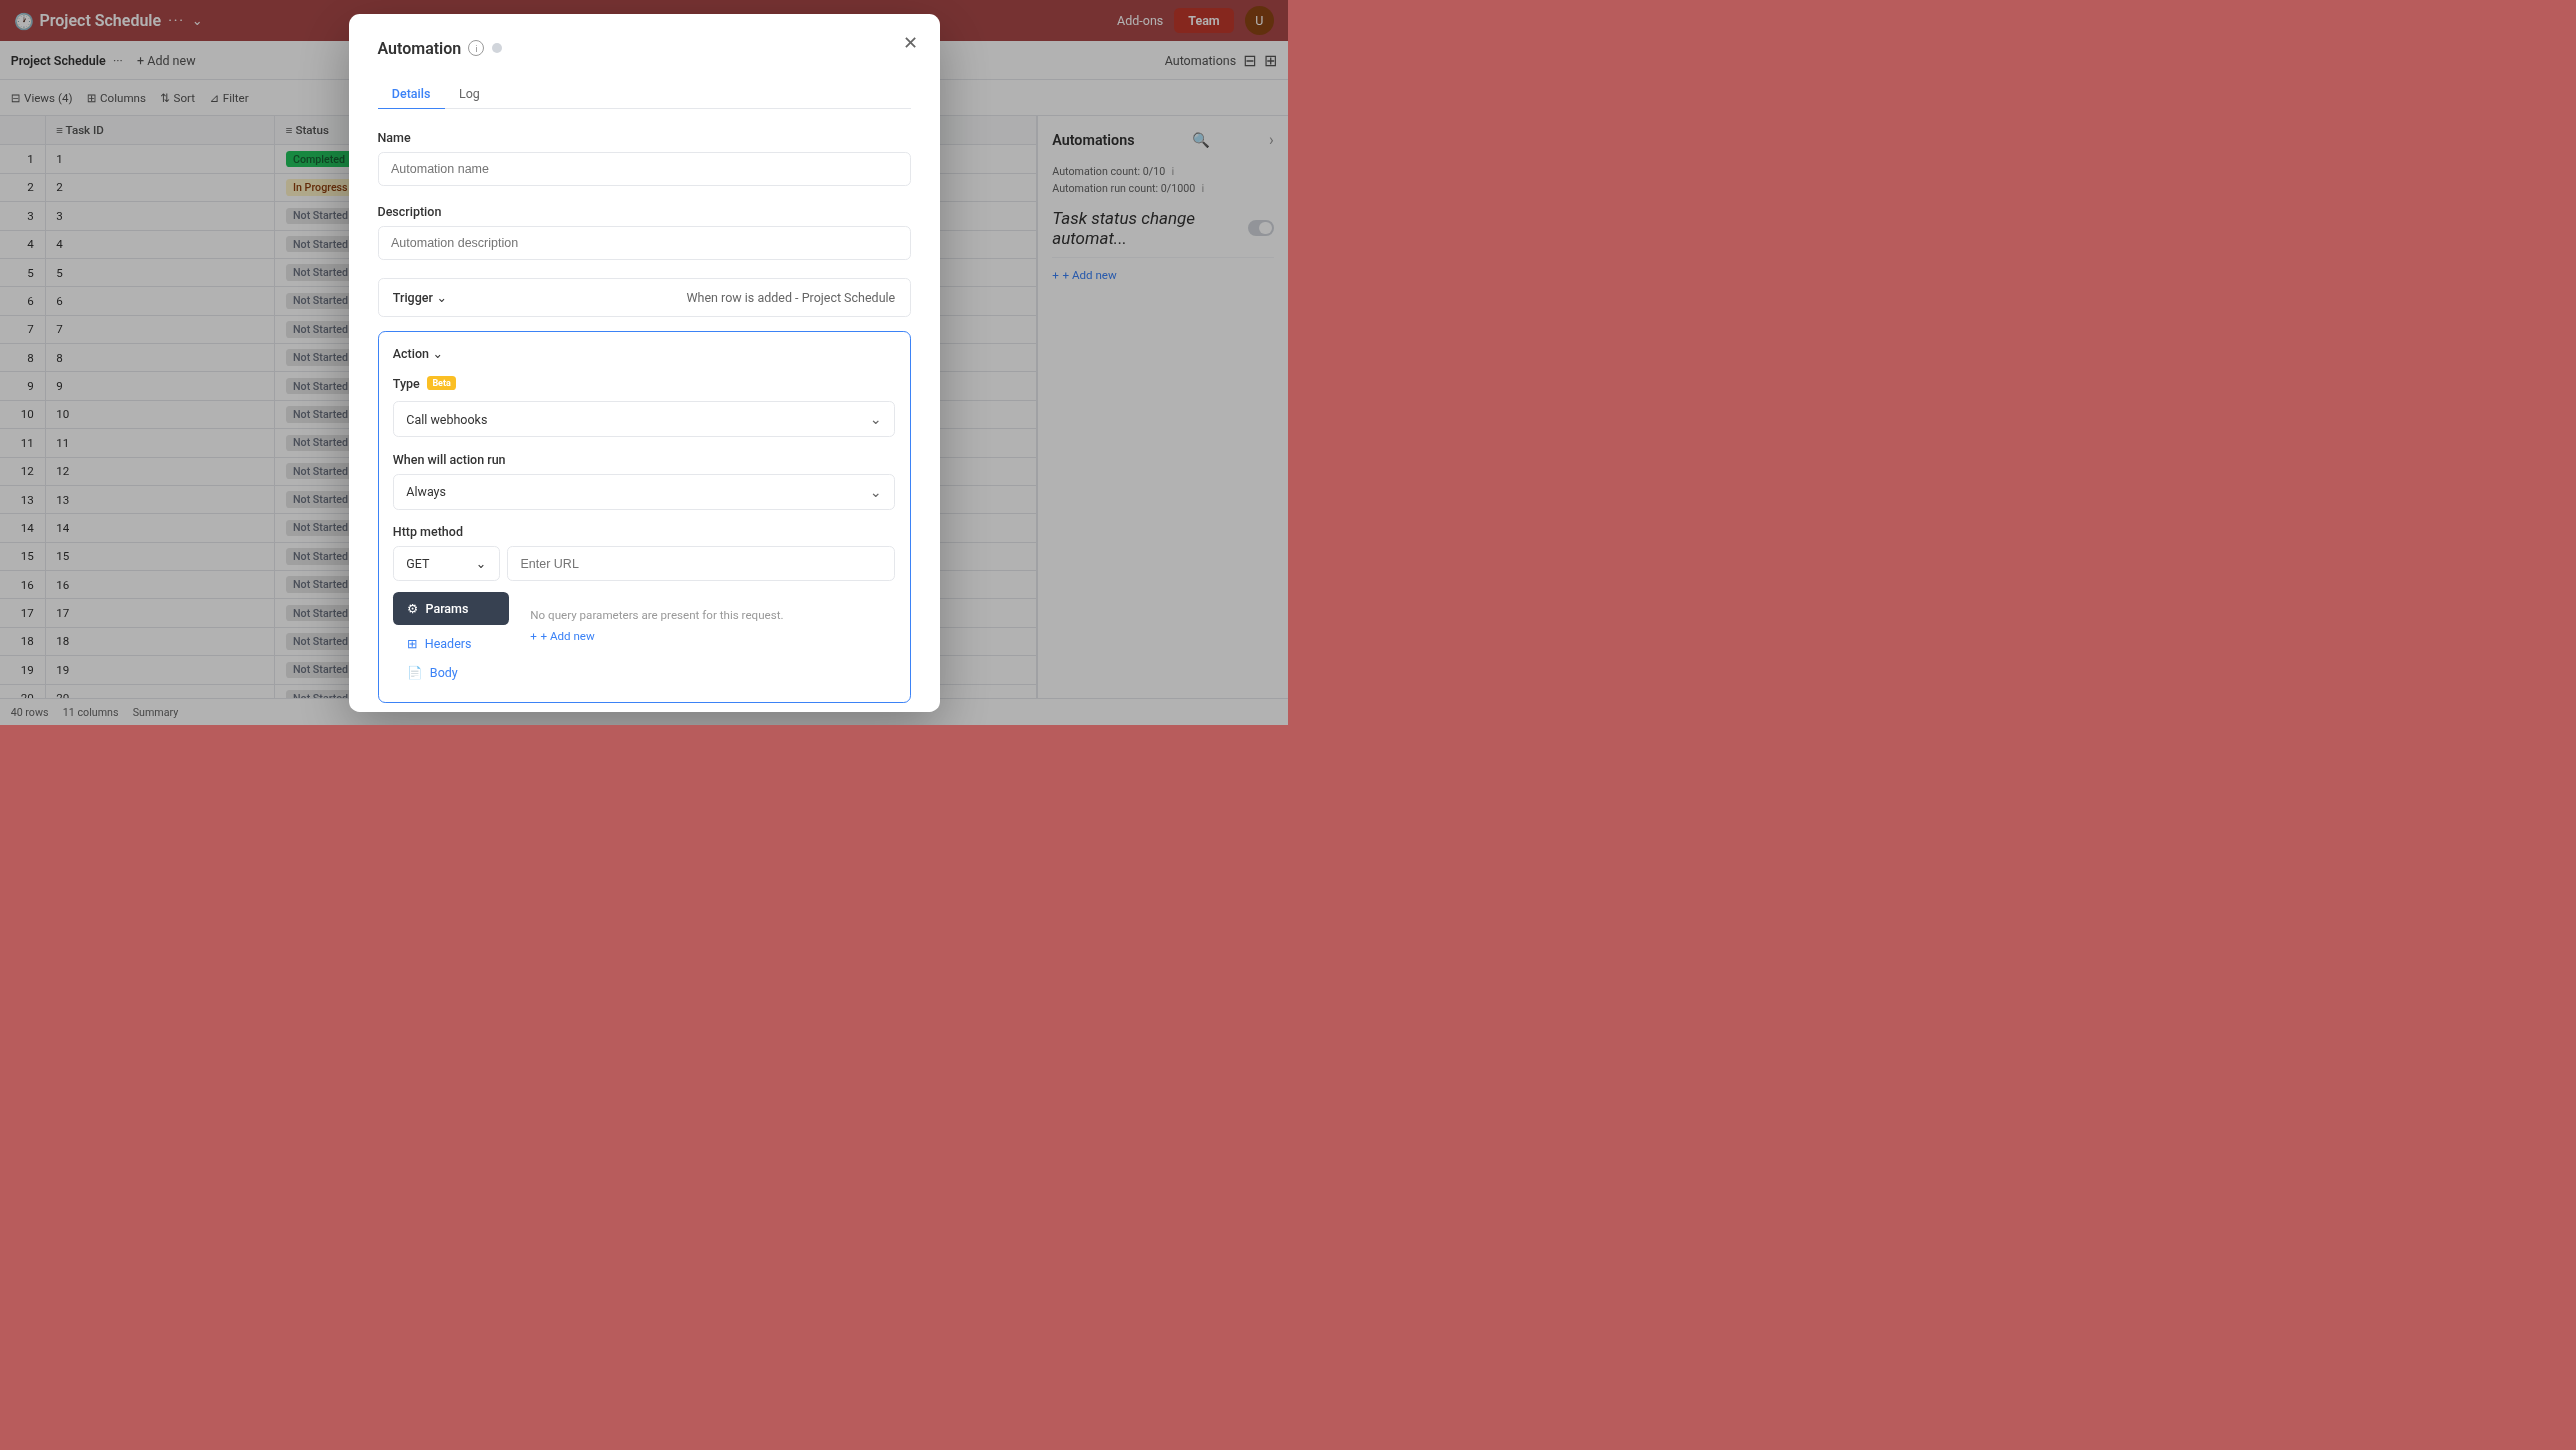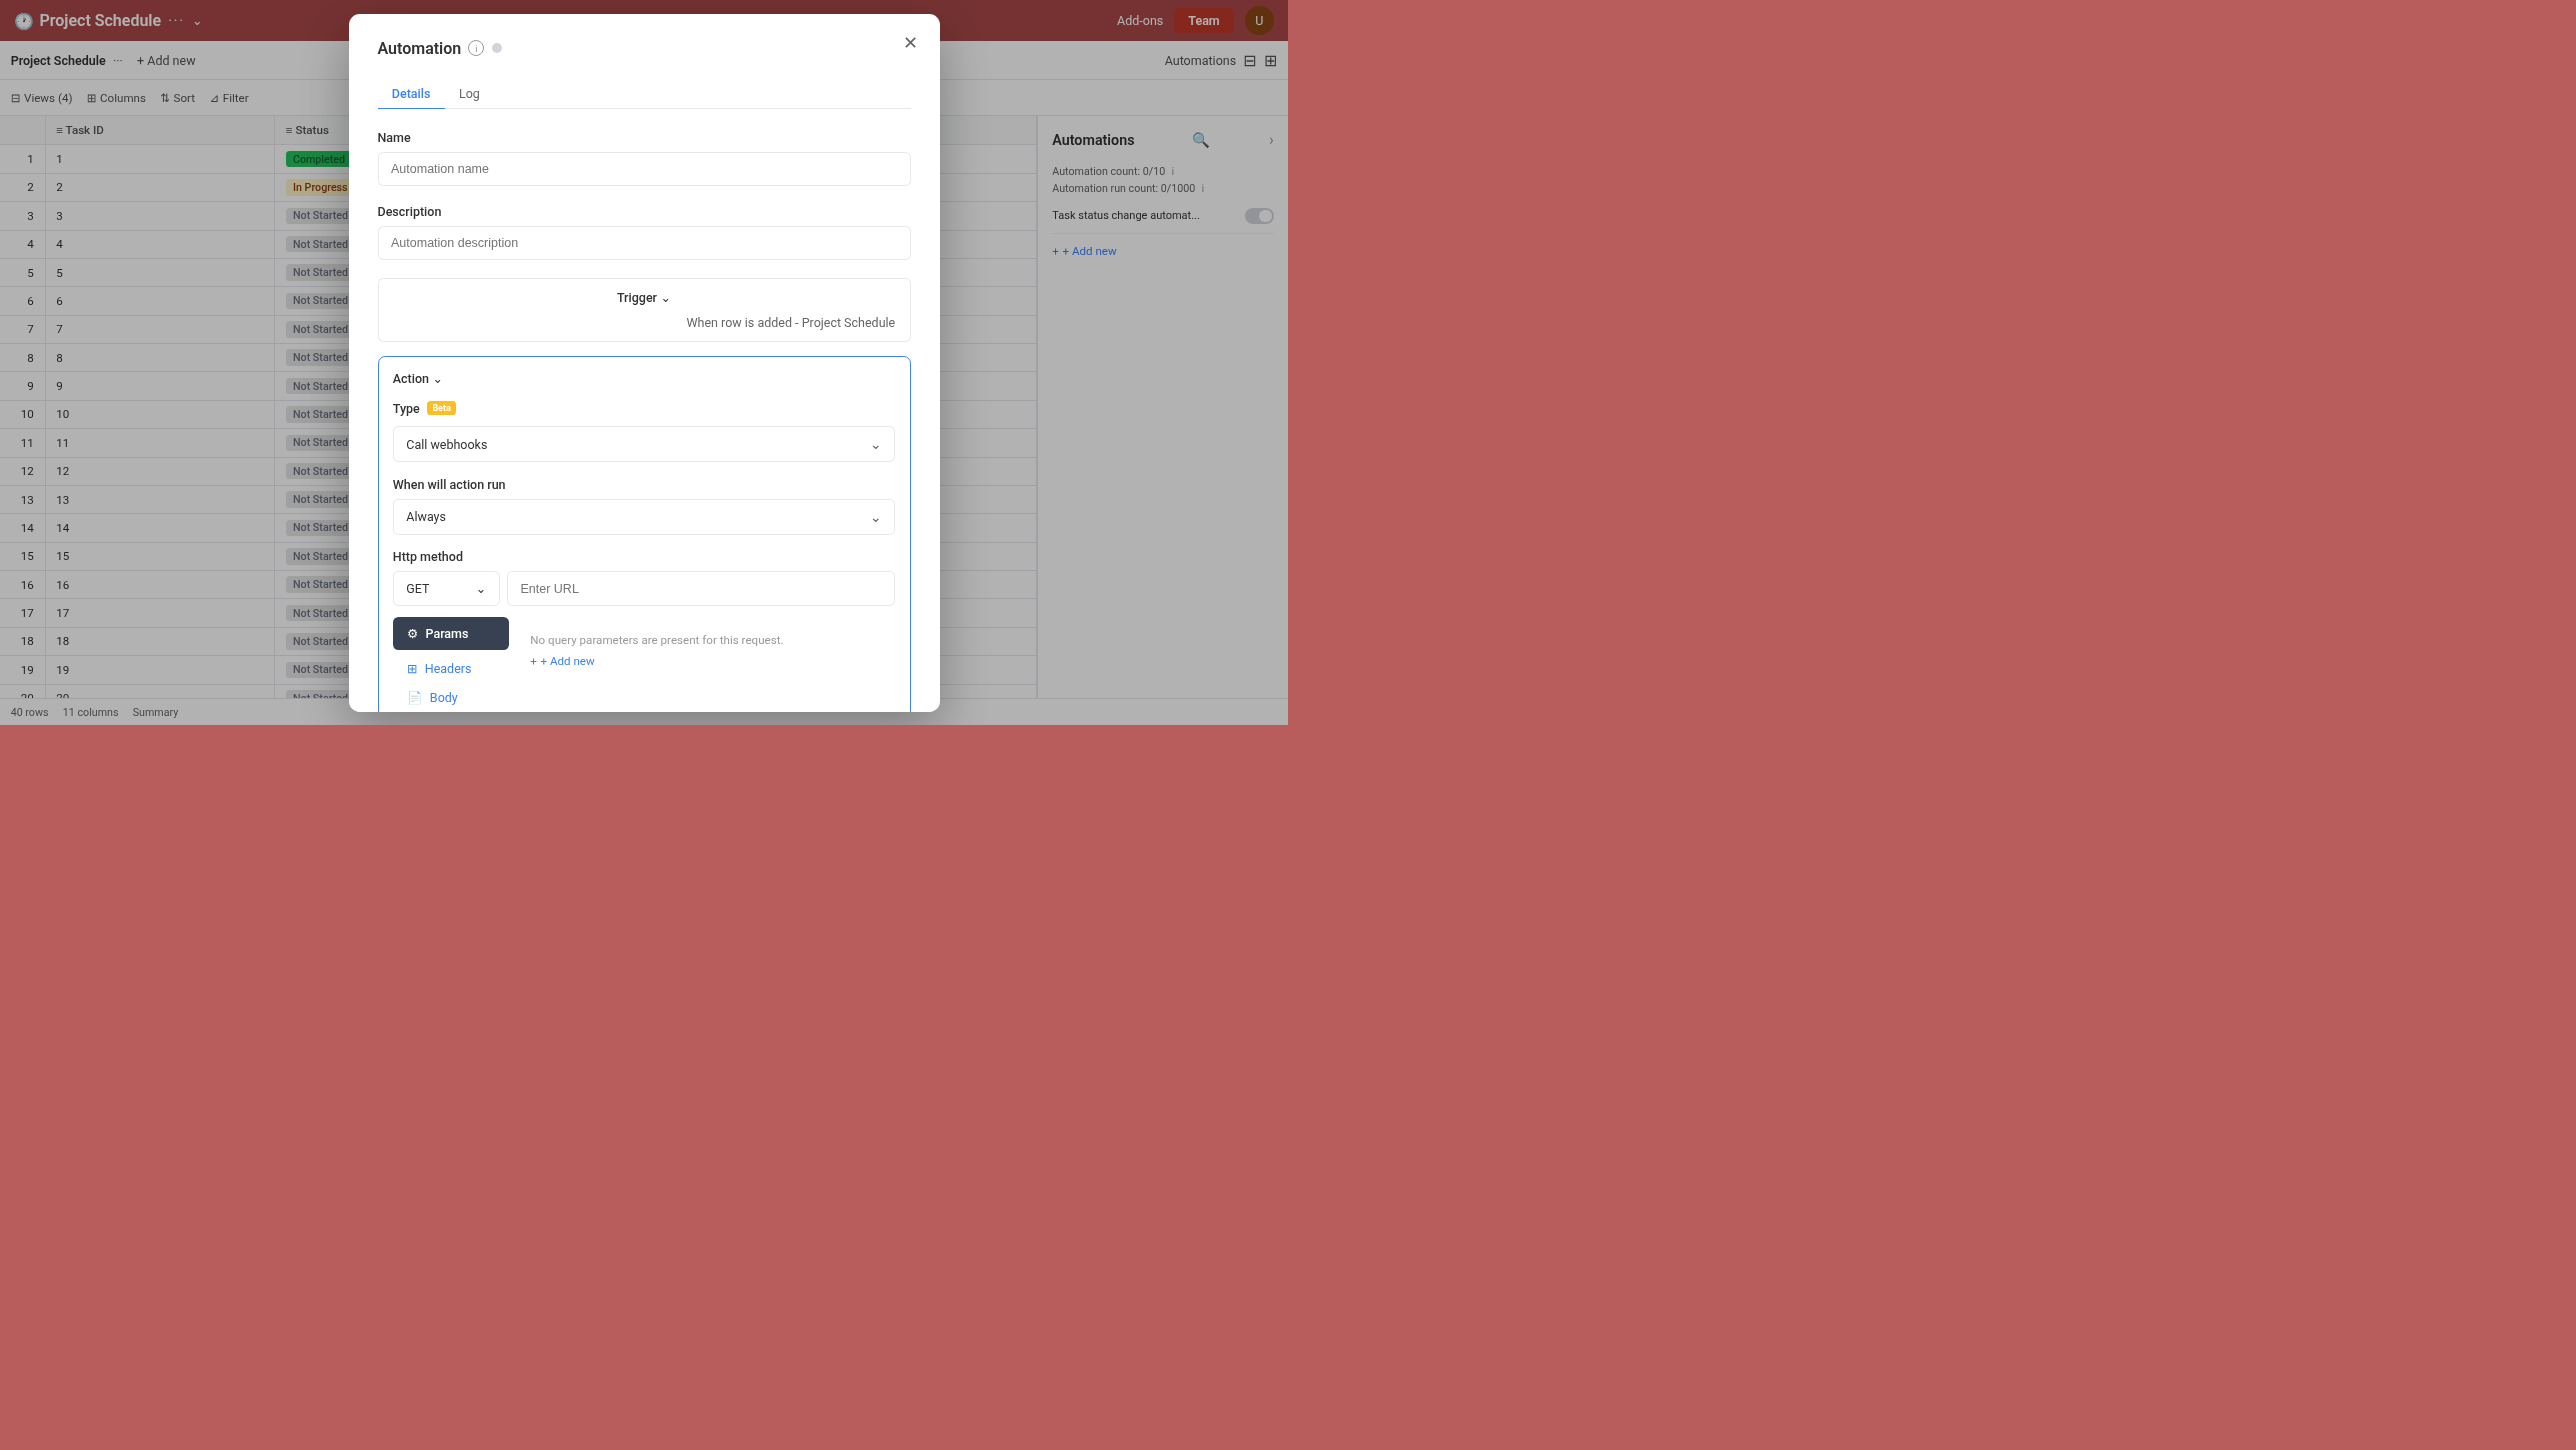--- a/index.html
+++ b/index.html
@@ -118,21 +118,21 @@
       width: 251px;
       background: #fff;
       border-left: 0.9px solid #e5e7eb;
       padding: 14.3px;
     }
     .right-panel-header { display: flex; align-items: center; justify-content: space-between; margin-bottom: 14.3px; }
     .right-panel-title { font-size: 14.3px; font-weight: 600; color: #333; }
     .right-panel-expand { font-size: 16px; color: #999; cursor: pointer; }
     .automation-meta { font-size: 10.7px; color: #666; margin-bottom: 3.6px; }
     .automation-item { display: flex; align-items: center; justify-content: space-between; padding: 9px 0; border-bottom: 0.9px solid #f3f4f6; }
-    .automation-item-name { font-size: 11px; color: #333; }
+    .automation-item-name { font-size: 17px; color: #333; font-style: italic; }
     .toggle-off { width: 29px; height: 16px; background: #d1d5db; border-radius: 8px; position: relative; cursor: pointer; }
     .toggle-off::after { content: ''; width: 12.5px; height: 12.5px; background: #fff; border-radius: 50%; position: absolute; top: 1.8px; right: 1.8px; }
     .add-new-automation { color: #3b82f6; font-size: 11.6px; cursor: pointer; margin-top: 10.7px; display: flex; align-items: center; gap: 3.6px; }
 
     
     .bottom-bar {
       height: 27px;
       background: #fff;
       border-top: 0.9px solid #e5e7eb;
       display: flex;
@@ -190,22 +190,21 @@
     }
 
     
     .trigger-row {
       display: flex;
       align-items: center;
       border: 0.9px solid #e5e7eb;
       border-radius: 5.4px;
       padding: 10.7px 14.3px;
       margin-bottom: 14.3px;
-      gap: 10px;
-      flex-direction: column;
+      gap: 24px;
     }
     .trigger-label { display: flex; align-items: center; gap: 3.6px; font-size: 12.5px; font-weight: 500; color: #333; cursor: pointer; }
     .trigger-value { margin-left: auto; font-size: 12.5px; color: #666; }
 
     
     .action-box {
       border: 1.8px solid #3b82f6;
       border-radius: 7.2px;
       padding: 14.3px;
       margin-bottom: 21.5px;

